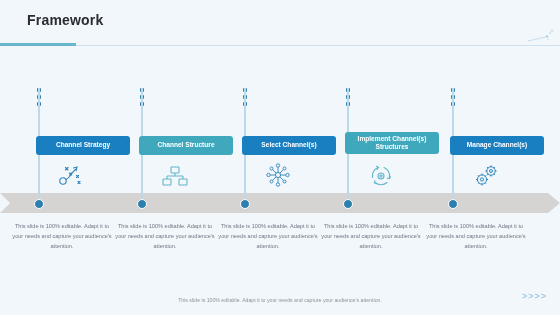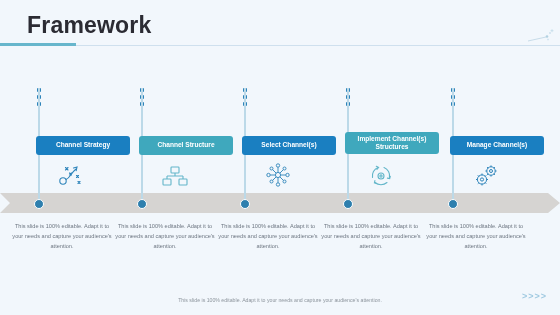--- a/index.html
+++ b/index.html
@@ -13,21 +13,21 @@
     font-family: "Liberation Sans", sans-serif;
     overflow: hidden;
     position: relative;
   }
 
   
   .slide-title {
     position: absolute;
     left: 27px;
     top: 12px;
-    font-size: 23px;
+    font-size: 14px;
     font-weight: bold;
     color: #2b2b33;
     letter-spacing: 0.2px;
   }
   .title-rule {
     position: absolute;
     left: 0;
     top: 45px;
     width: 560px;
     height: 1px;

